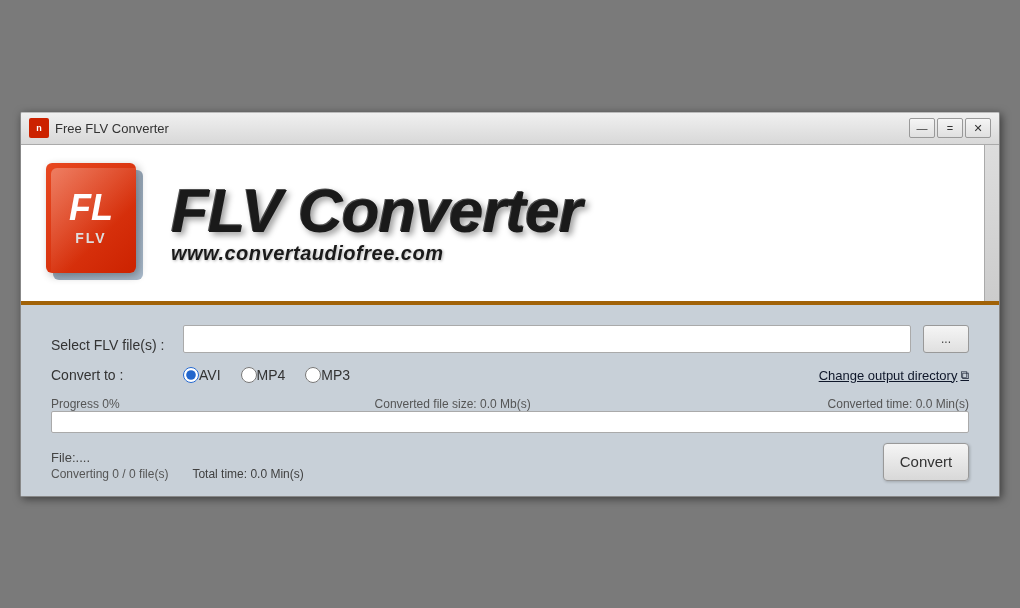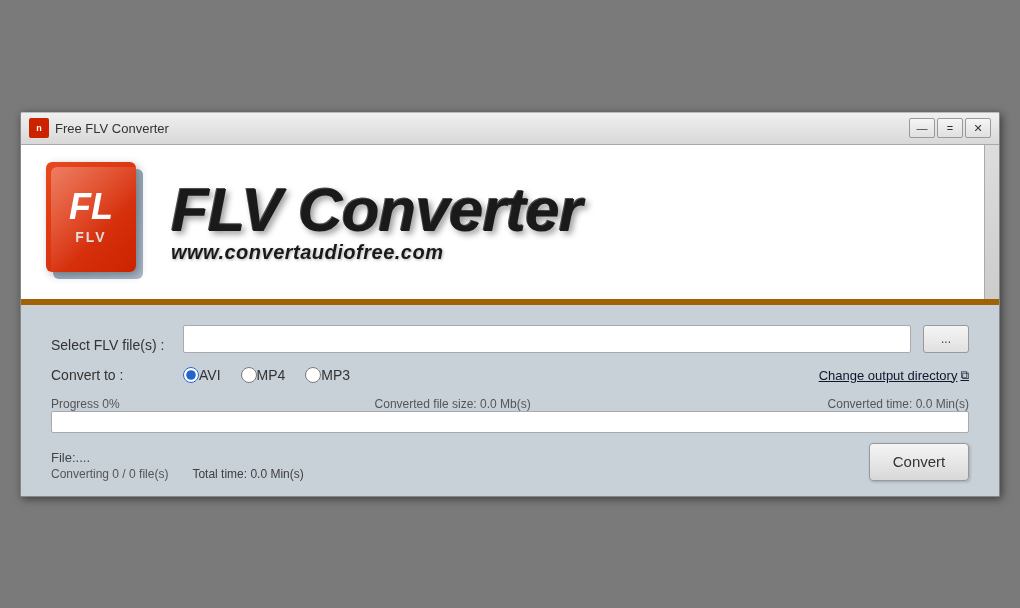--- a/index.html
+++ b/index.html
@@ -79,21 +79,21 @@
       color: #333;
     }
 
     
     .banner {
       background: white;
       height: 160px;
       display: flex;
       align-items: center;
       padding: 10px 20px;
-      border-bottom: 6px solid #a16207;
+      border-bottom: 4px solid #a16207;
       position: relative;
       overflow: hidden;
     }
 
     .flv-icon {
       width: 110px;
       height: 130px;
       flex-shrink: 0;
       position: relative;
       margin-right: 20px;
@@ -342,21 +342,21 @@
       margin-left: 24px;
     }
 
     .bottom-left {
       display: flex;
       align-items: center;
       gap: 0;
     }
 
     .convert-btn {
-      width: 100px;
+      width: 86px;
       height: 38px;
       background: linear-gradient(to bottom, #f5f5f5, #d8d8d8);
       border: 1px solid #999;
       border-radius: 4px;
       cursor: pointer;
       font-size: 15px;
       color: #333;
       font-weight: normal;
       display: flex;
       align-items: center;

